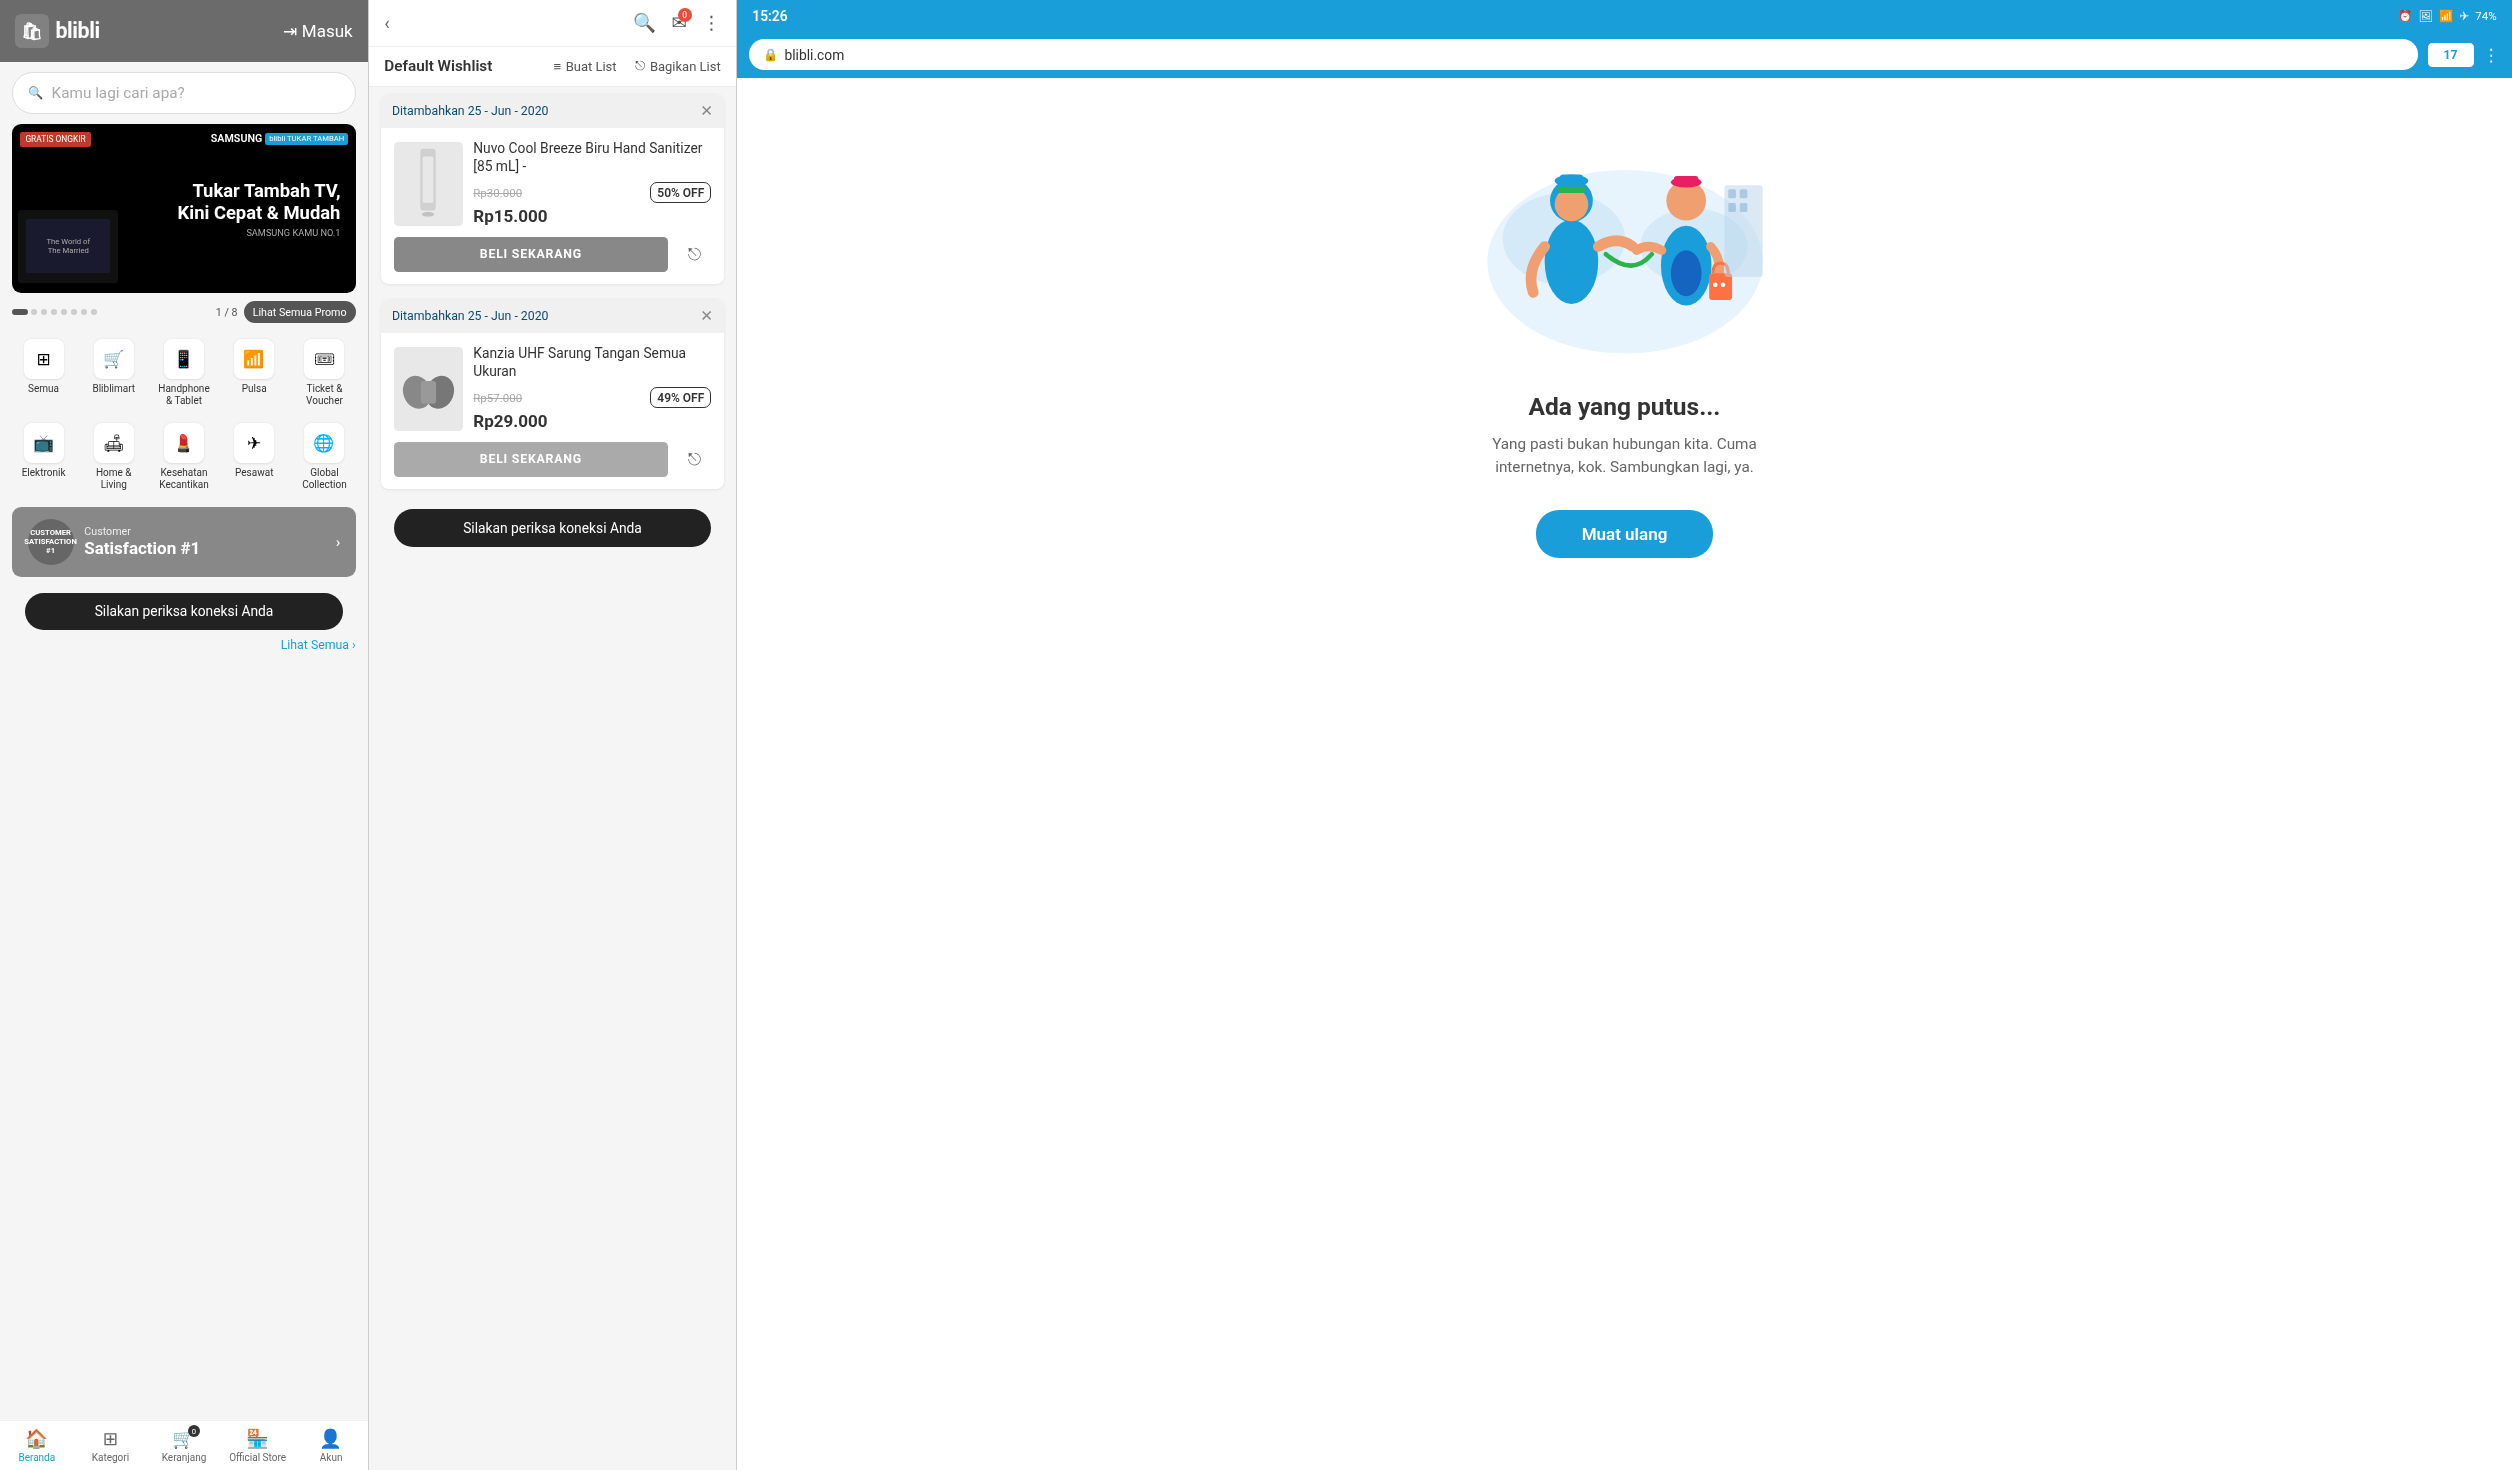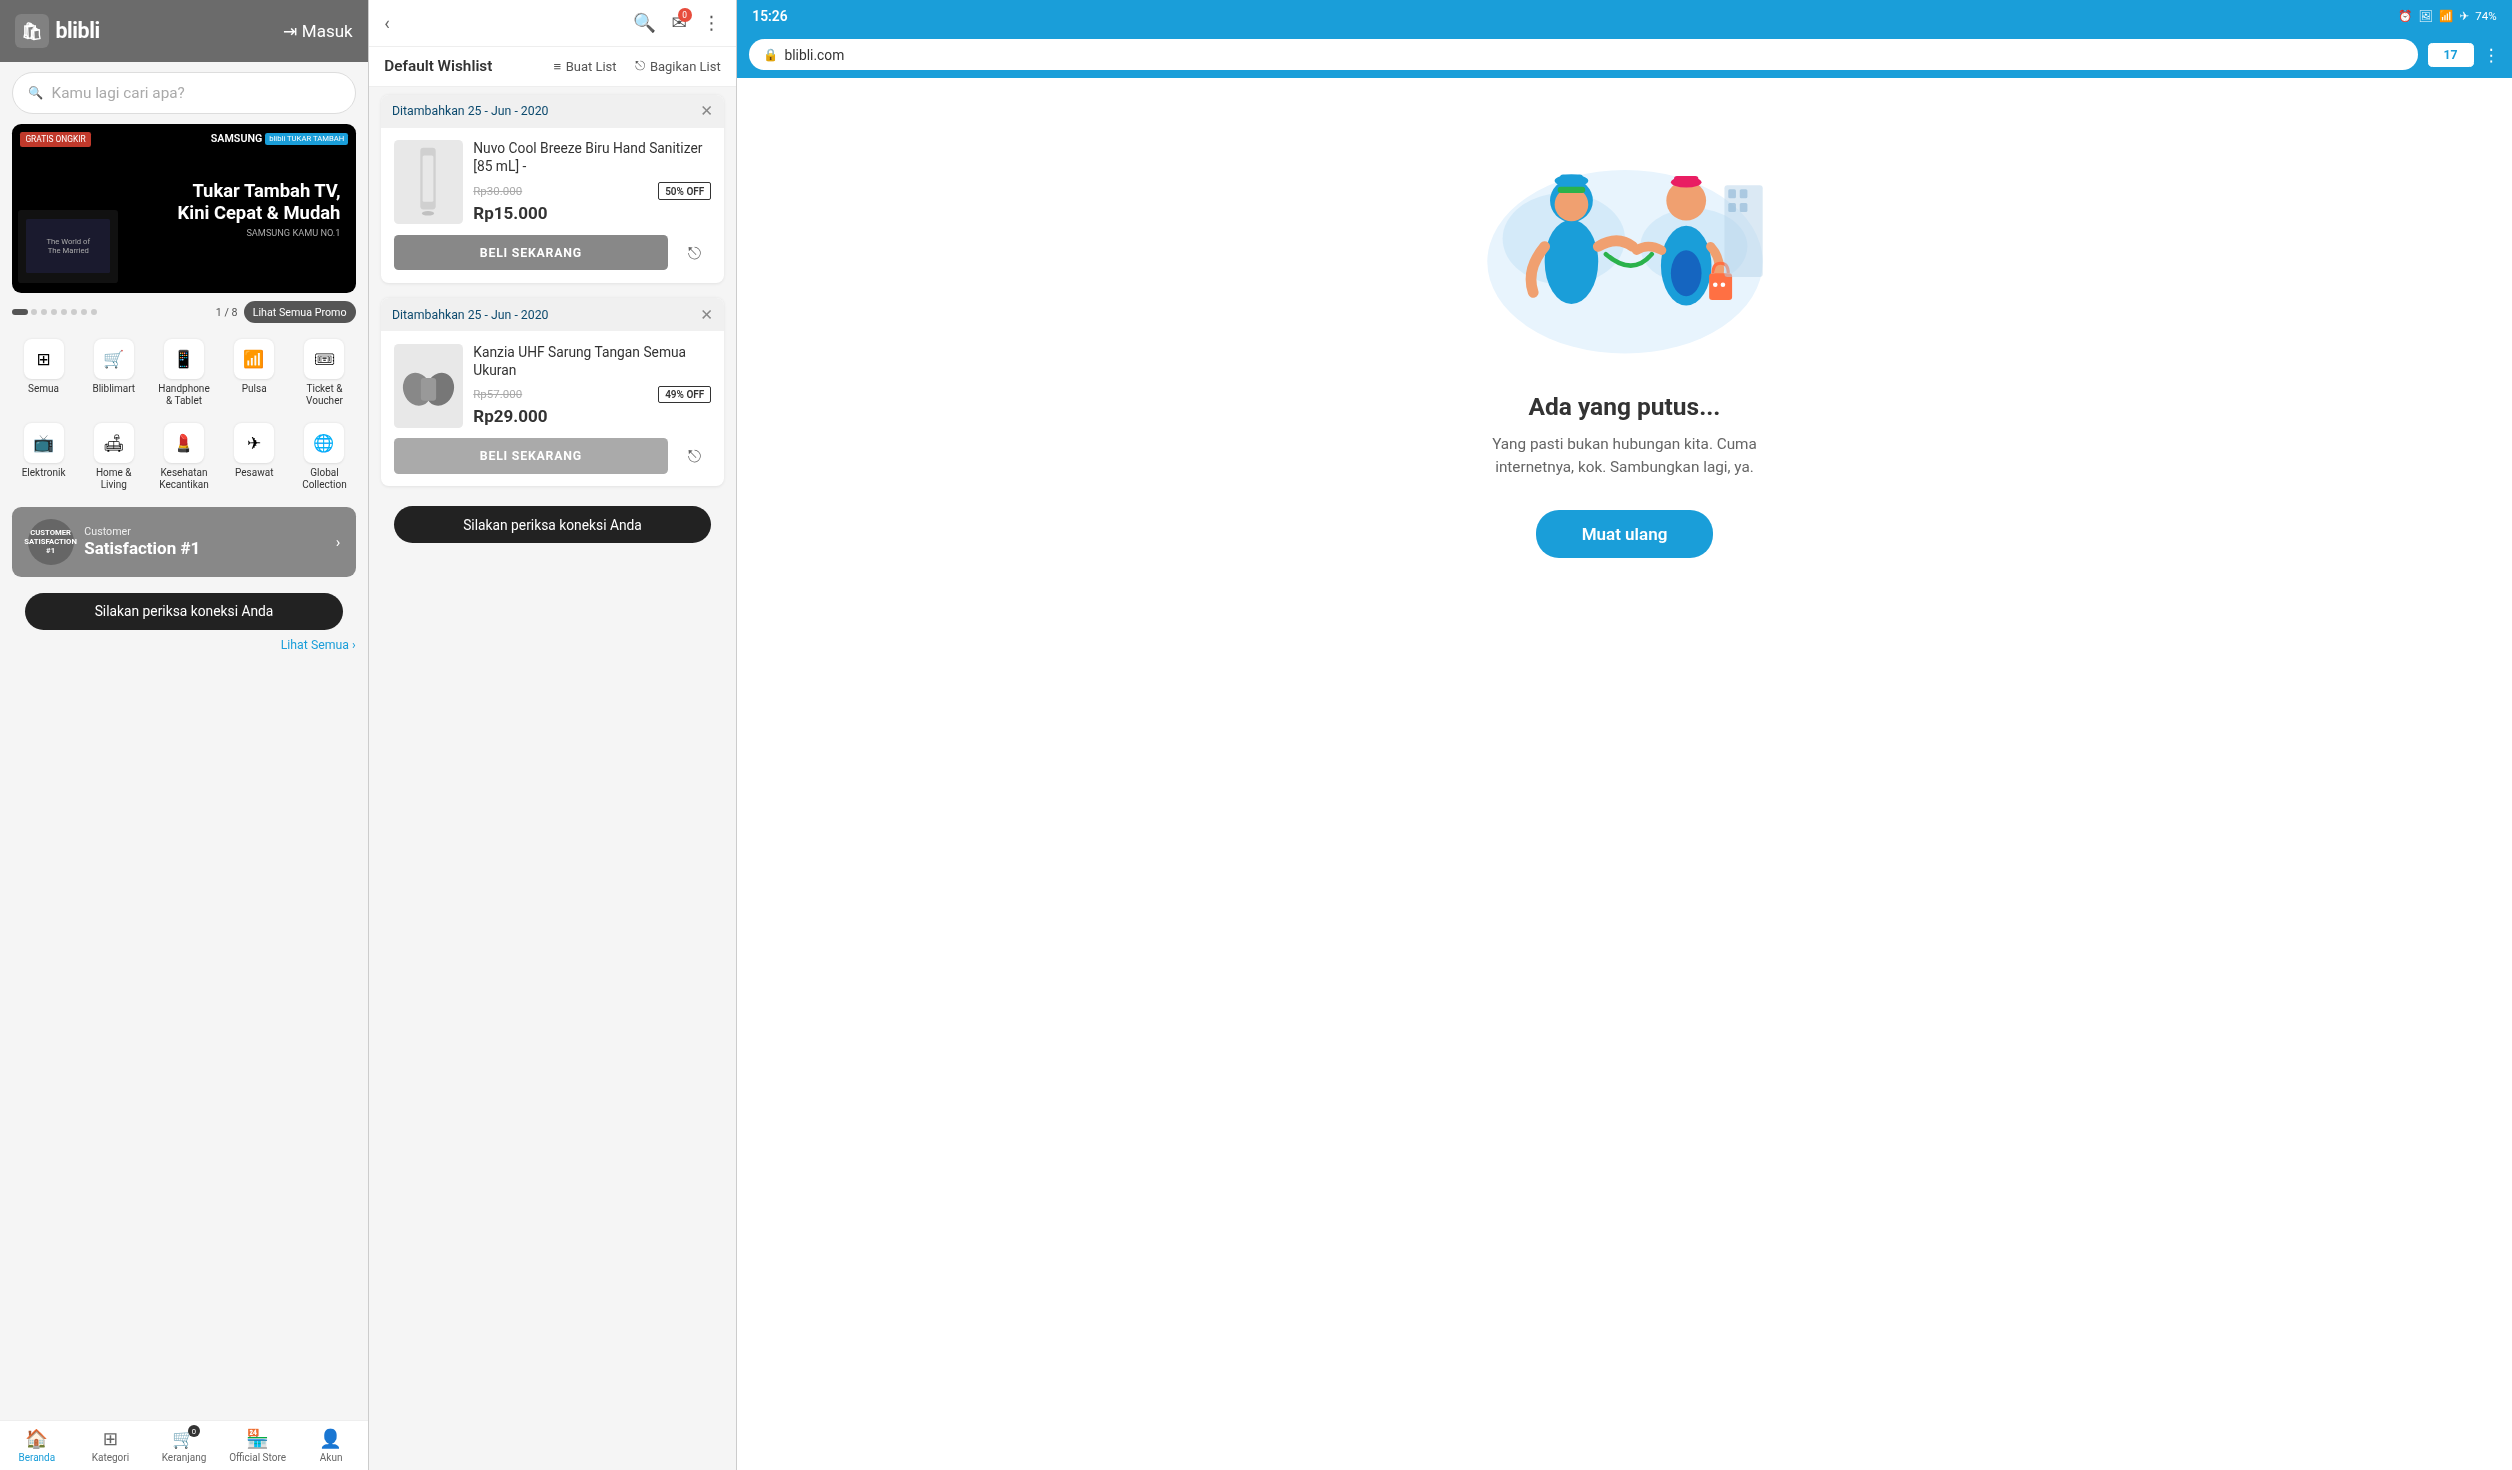--- a/index.html
+++ b/index.html
@@ -371,21 +371,21 @@
       color: #888;
     }
 
     .p2-card-body {
       padding: 12.3px;
     }
 
     .p2-product-row {
       display: flex;
       gap: 10.7px;
-      align-items: flex-start;
+      align-items: flex-end;
     }
 
     .p2-product-img {
       width: 69px;
       height: 84px;
       background: #e8e8e8;
       border-radius: 4.6px;
       display: flex;
       align-items: center;
       justify-content: center;
@@ -413,23 +413,23 @@
 
     .p2-old-price {
       font-size: 11.5px;
       color: #aaa;
       text-decoration: line-through;
     }
 
     .p2-discount-badge {
       border: 0.8px solid #333;
       color: #333;
-      font-size: 10px;
+      font-size: 12px;
       padding: 2.3px 6.1px;
-      border-radius: 2px;
+      border-radius: 7px;
       font-weight: 600;
     }
 
     .p2-new-price {
       font-size: 17px;
       font-weight: 700;
       color: #333;
       margin-top: 3.1px;
     }
 

